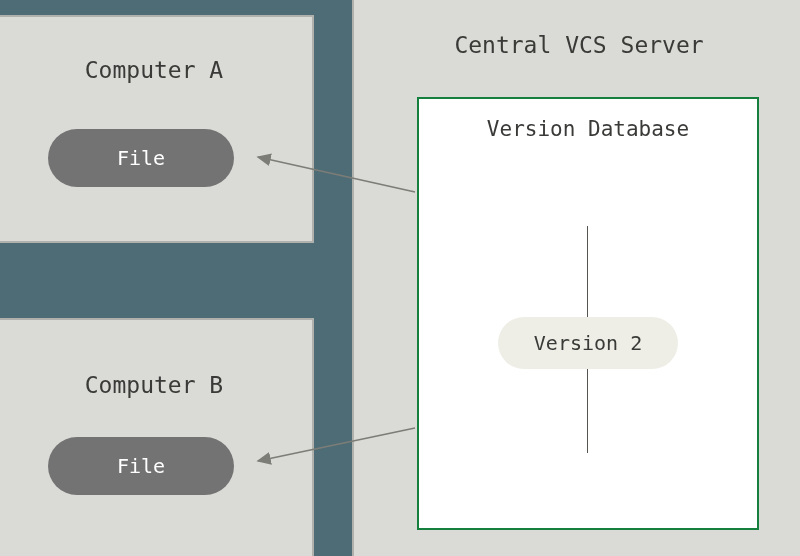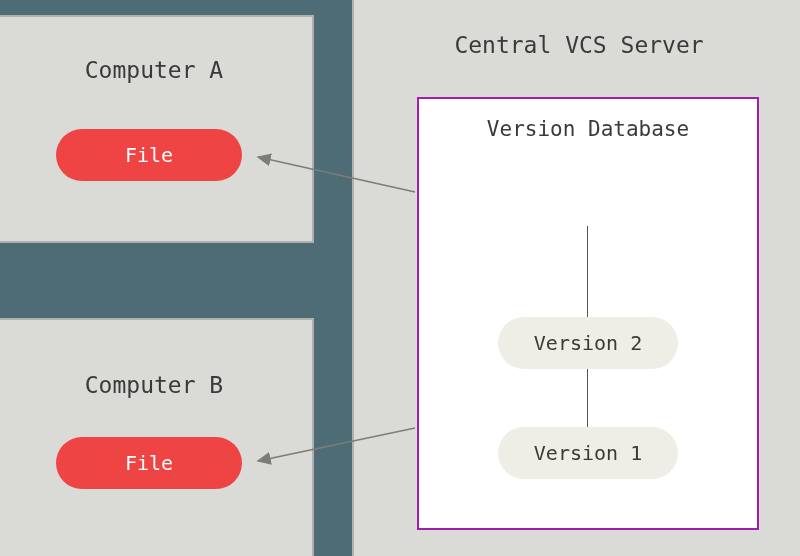--- a/index.html
+++ b/index.html
@@ -37,33 +37,33 @@
 
   .pill {
     position: absolute;
     border-radius: 30px;
     display: flex;
     align-items: center;
     justify-content: center;
     font-size: 20px;
   }
   .file-pill {
-    left: 60px; width: 186px; height: 52px;
-    background: #ef4444;
+    left: 52px; width: 186px; height: 58px;
+    background: #737373;
     color: #ffffff;
   }
   .computer-a .file-pill { top: 112px; }
   .computer-b .file-pill { top: 117px; }
 
   .db-box {
     position: absolute;
     left: 63px; top: 101px;
     width: 342px; height: 433px;
     background: #ffffff;
-    border: 2px solid #a21caf;
+    border: 2px solid #15803d;
     box-sizing: border-box;
   }
   .db-title {
     position: absolute;
     top: 18px; left: 0; width: 100%;
     text-align: center;
     font-size: 21px;
     color: #3a3a38;
     white-space: nowrap;
   }
@@ -115,23 +115,20 @@
 
     <div class="db-box">
       <div class="db-title">Version Database</div>
 
       <div class="version-connector conn-32"></div>
       <div class="version-connector conn-21"></div>
 
       <div class="pill version-pill v2">
         <span>Version 2</span>
       </div>
-      <div class="pill version-pill v1">
-        <span>Version 1</span>
-      </div>
     </div>
   </div>
 
   <svg class="arrows" viewBox="0 0 800 556" xmlns="http://www.w3.org/2000/svg">
     <defs>
       <marker id="arrowhead" markerWidth="9" markerHeight="8" refX="8" refY="4" orient="auto">
         <polygon points="0 0, 9 4, 0 8" fill="#7d7d78"></polygon>
       </marker>
     </defs>
     <line x1="415" y1="192" x2="258" y2="157" stroke="#7d7d78" stroke-width="1.6" marker-end="url(#arrowhead)"></line>

